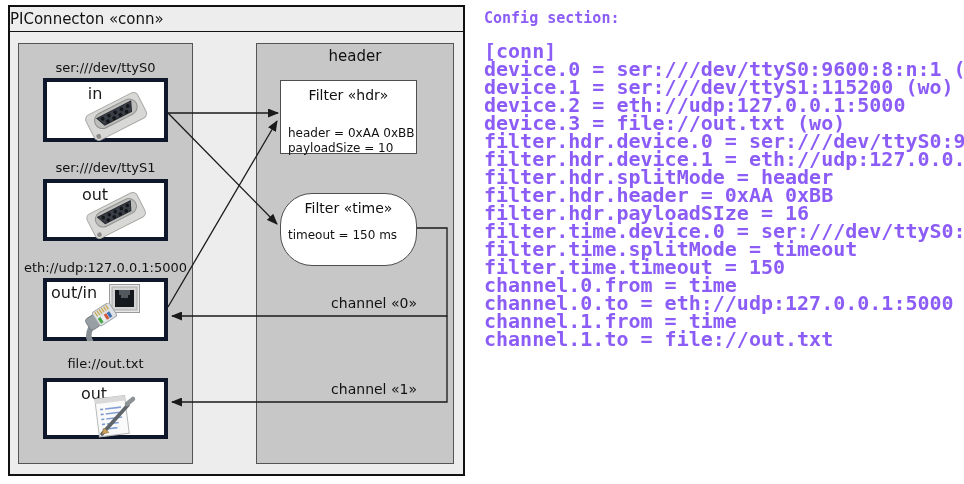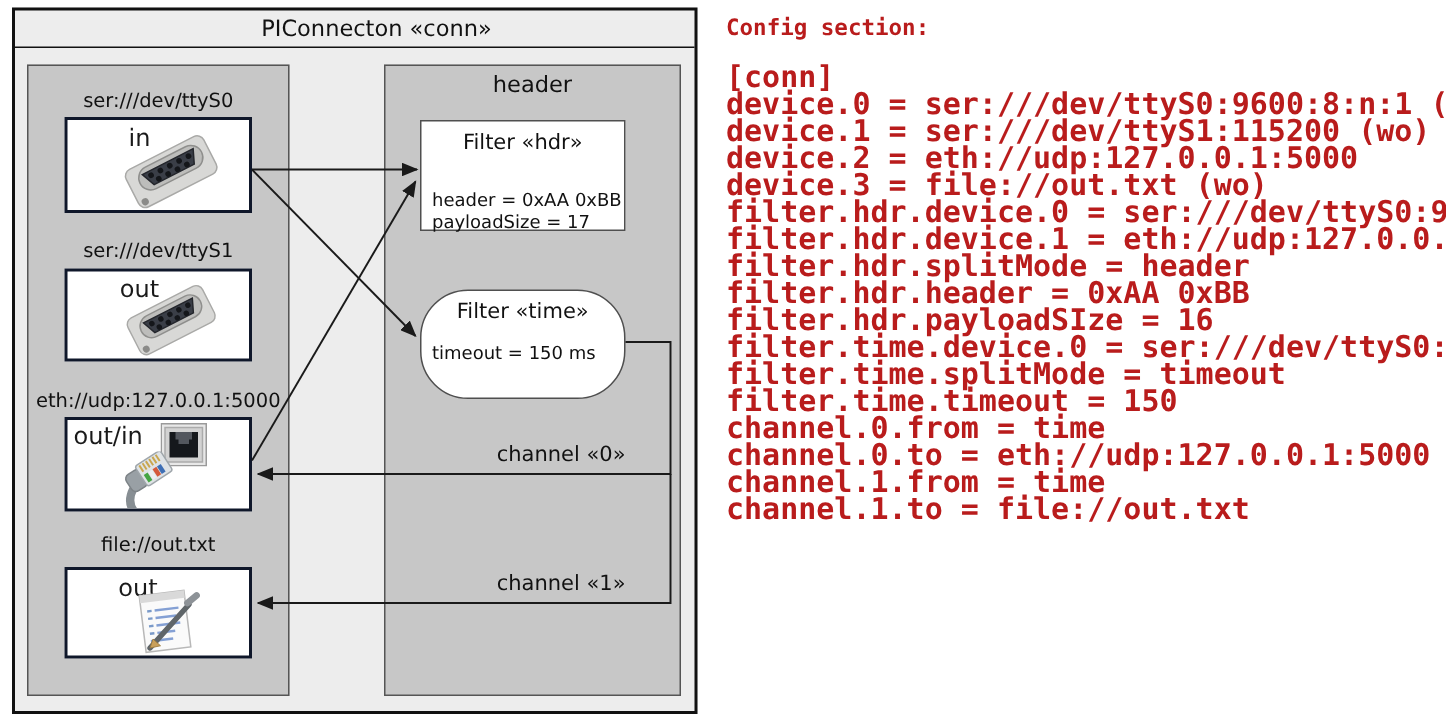--- a/index.html
+++ b/index.html
@@ -4,42 +4,42 @@
 <style>
   html,body{margin:0;padding:0;background:#fff;}
   .stage{position:relative;width:964px;height:484px;background:#ffffff;
          font-family:"DejaVu Sans",sans-serif;color:#111;overflow:hidden;}
   .abs{position:absolute;}
 
   
   .outer-box{left:8px;top:5px;width:457px;height:471px;background:#ededed;
              border:2px solid #111;box-sizing:border-box;z-index:1;}
   .title-bar{position:absolute;left:0;top:0;right:0;height:24px;line-height:24px;
-             text-align:center;font-size:15px;border-bottom:1.5px solid #111;padding-left:29px;}
+             font-size:15px;border-bottom:1.5px solid #111;}
   .panel{background:#c7c7c7;border:1.5px solid #555;box-sizing:border-box;z-index:2;}
   .devices-panel{left:18px;top:43px;width:175px;height:421px;}
   .filters-panel{left:256px;top:43px;width:198px;height:421px;}
   .filters-title{left:256px;top:47px;width:198px;text-align:center;font-size:15px;z-index:3;}
 
   .dev-label{left:18px;width:175px;text-align:center;font-size:13px;z-index:3;white-space:nowrap;}
-  .white-box{left:43px;width:125px;background:#fff;border:2px solid #0f172a;
+  .white-box{left:43px;width:125px;background:#fff;border:4px solid #0f172a;
              box-sizing:border-box;z-index:3;}
   .mode-text{position:absolute;font-size:16px;color:#1a1a1a;}
 
   .filter-box{left:280px;width:137px;background:#fff;border:1.5px solid #4f4f4f;
               box-sizing:border-box;z-index:3;}
   .filter-title{position:absolute;top:6px;left:0;right:0;text-align:center;font-size:14px;}
   .filter-props{position:absolute;left:7px;right:2px;font-size:12px;line-height:15px;white-space:nowrap;}
 
   .channel-label{left:280px;width:137px;text-align:right;font-size:14px;z-index:3;white-space:nowrap;}
 
   .wires{left:0;top:0;width:480px;height:484px;z-index:5;pointer-events:none;}
 
   
-  .cfg{font-family:"DejaVu Sans Mono",monospace;font-weight:bold;color:#b91c1c;}
+  .cfg{font-family:"DejaVu Sans Mono",monospace;font-weight:bold;color:#8b5cf6;}
   .cfg-heading{left:484px;top:9px;font-size:15px;line-height:18px;white-space:pre;}
   .cfg-body{left:484px;top:42px;font-size:20px;line-height:18px;white-space:pre;}
 </style>
 </head>
 <body>
 
 <div class="stage">
 
   <div class="abs outer-box">
     <div class="title-bar">PIConnecton «conn»</div>
@@ -143,21 +143,21 @@
       <path d="M12 40 L38 11" stroke="#5f6569" stroke-width="3.6" stroke-linecap="round"></path>
       <path d="M37 10 l6 -5" stroke="#8d9297" stroke-width="4.5" stroke-linecap="round"></path>
       <path d="M12 40 l7 -1.5 -5 -4.5 z" fill="#caa05a" stroke="#9c7a3e" stroke-width="0.6"></path>
     </svg>
   </div>
 
   <div class="abs filter-box" style="top:80px;height:74px;">
     <div class="filter-title">Filter «hdr»</div>
     <div class="filter-props" style="top:45px;">
       <div>header = 0xAA 0xBB</div>
-      <div>payloadSize = 17</div>
+      <div>payloadSize = 10</div>
     </div>
   </div>
 
   <div class="abs filter-box" style="top:193px;height:73px;border-radius:32px;">
     <div class="filter-title">Filter «time»</div>
     <div class="filter-props" style="top:34px;">
       <div>timeout = 150 ms</div>
     </div>
   </div>
 

